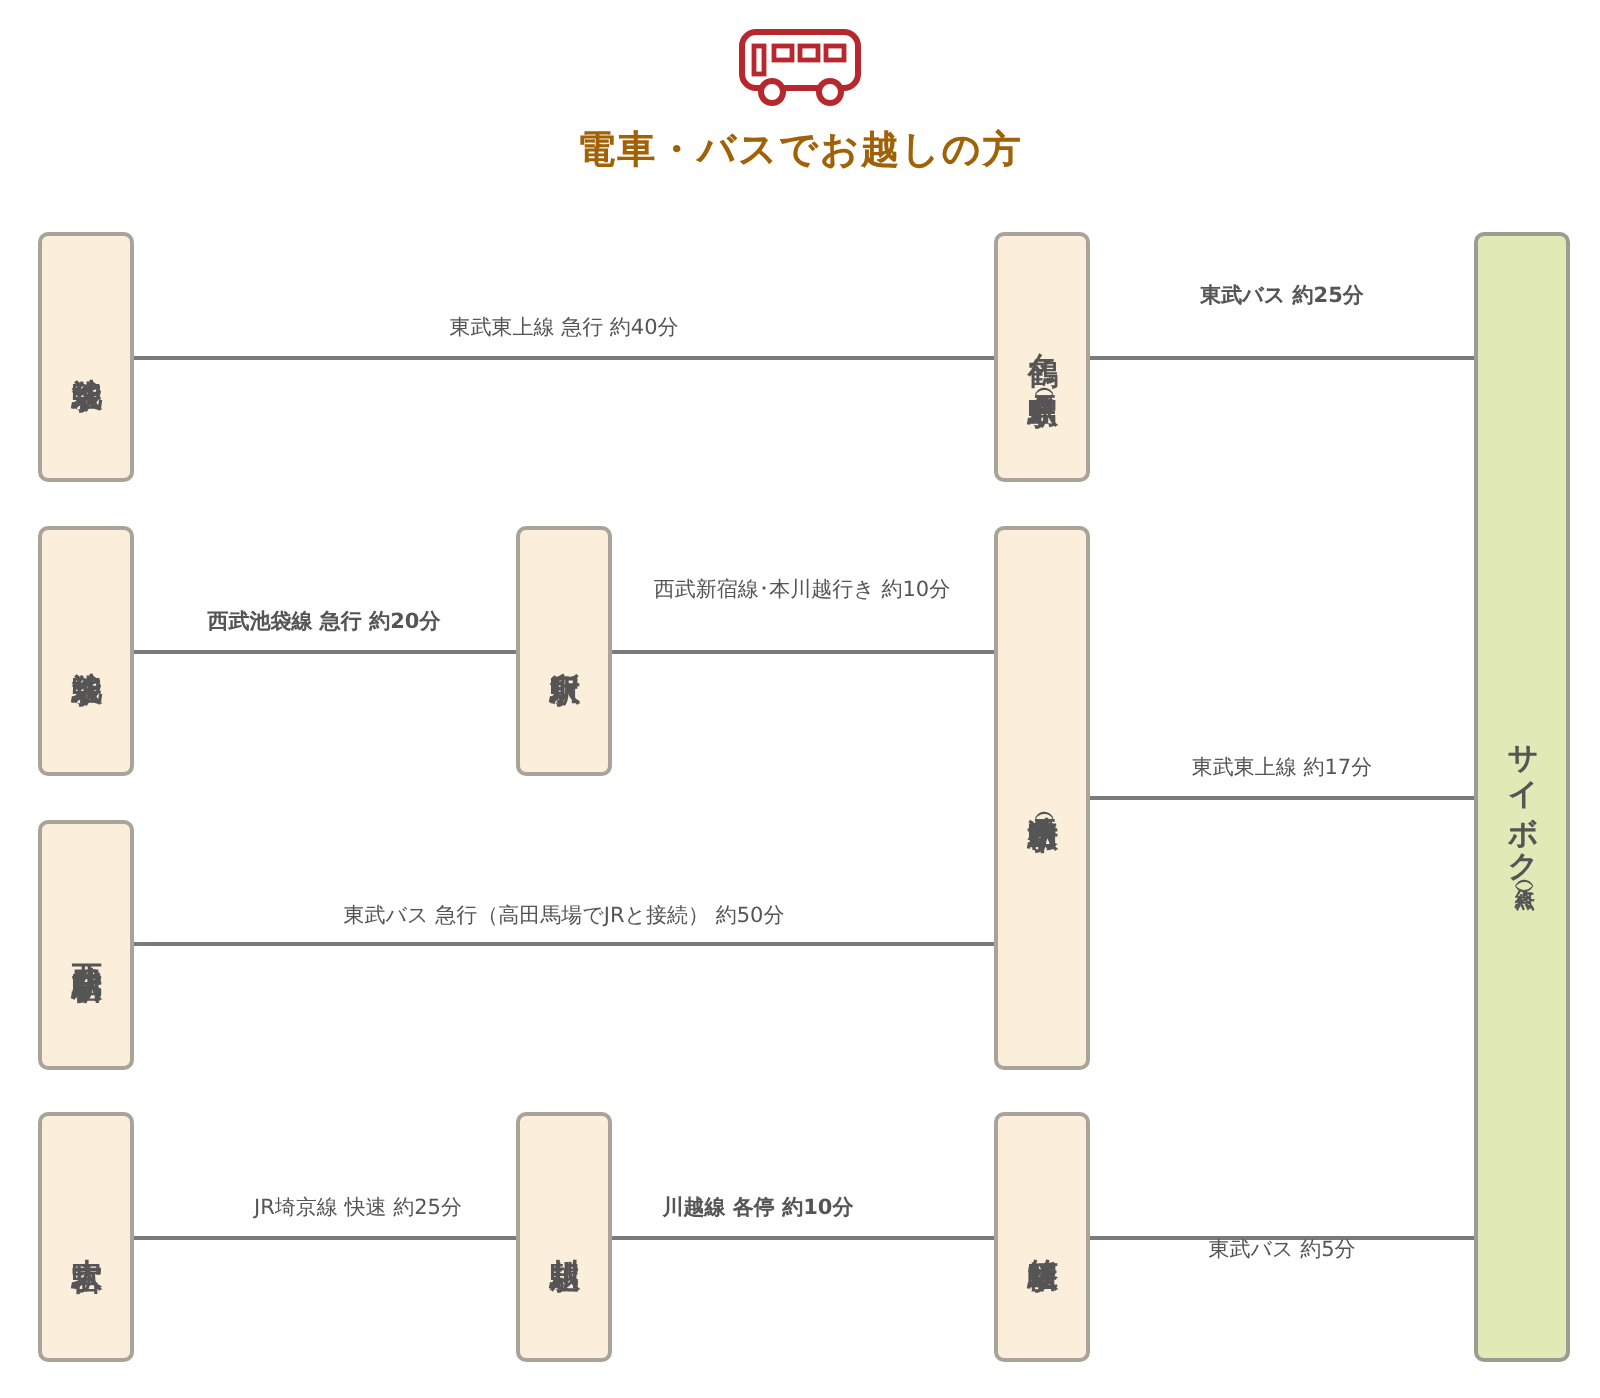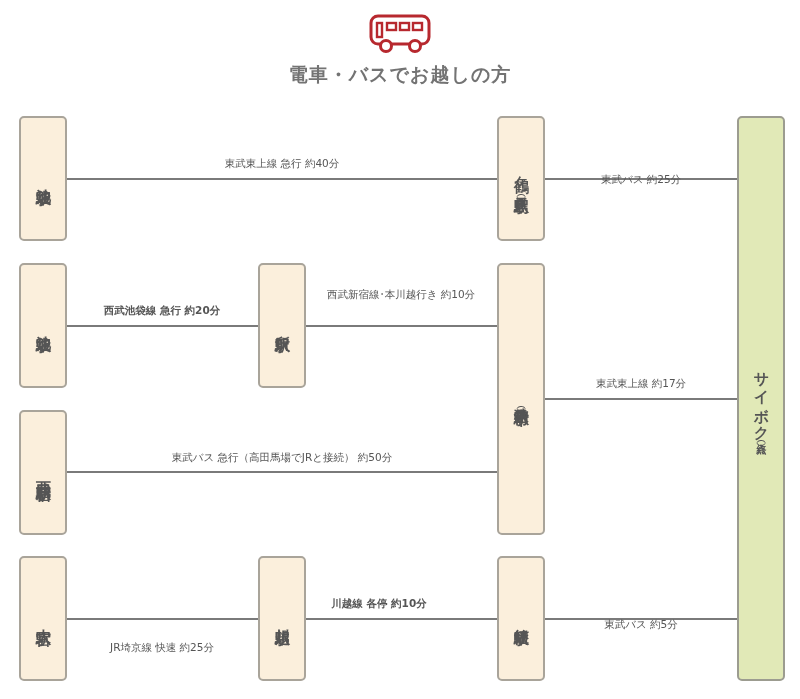--- a/index.html
+++ b/index.html
@@ -1,20 +1,20 @@
 <!DOCTYPE html>
 <html><head>
 <meta charset="utf-8">
 <style>
   html, body { margin:0; padding:0; background:#ffffff; }
   body { width:800px; height:699px; position:relative; overflow:hidden;
          font-family:"DejaVu Sans", "Liberation Sans", sans-serif; color:#555; }
   .header-icon { position:absolute; left:369px; top:14px; width:62px; height:40px; }
   .title { position:absolute; left:0; top:62px; width:800px; text-align:center;
-           font-size:19px; font-weight:bold; color:#737373; letter-spacing:1px; }
+           font-size:19px; font-weight:bold; color:#a16207; letter-spacing:1px; }
   .box { position:absolute; box-sizing:border-box; border:2px solid #a9a49a; border-radius:5px;
          background:#fbefdc; display:flex; flex-direction:column; align-items:center;
          justify-content:center; }
   .box.terminal { background:#e1e9b7; border-color:#9c9c90; }
   .vname { writing-mode:vertical-rl; text-orientation:upright; font-size:15px; font-weight:bold;
            color:#555; letter-spacing:1px; line-height:1; }
   .vsub { writing-mode:vertical-rl; text-orientation:upright; font-size:10px; font-weight:bold;
           color:#555; line-height:1; margin-top:2px; }
   .stack { display:flex; flex-direction:column; align-items:center; }
   .line { position:absolute; height:2px; background:#7a7a7a; }
@@ -39,26 +39,26 @@
 <div class="line" style="left:545px;top:178px;width:192px;"></div>
 <div class="line" style="left:67px;top:325px;width:191px;"></div>
 <div class="line" style="left:306px;top:325px;width:191px;"></div>
 <div class="line" style="left:545px;top:398px;width:192px;"></div>
 <div class="line" style="left:67px;top:471px;width:430px;"></div>
 <div class="line" style="left:67px;top:618px;width:191px;"></div>
 <div class="line" style="left:306px;top:618px;width:191px;"></div>
 <div class="line" style="left:545px;top:618px;width:192px;"></div>
 
 <div class="label" style="left:282px;top:157px;text-align:right;">東武東上線 急行 約40分</div>
-<div class="label" style="left:641px;top:173px;">東武バス 約25分</div>
+<div class="label" style="left:641px;top:141px;font-weight:bold;">東武バス 約25分</div>
 <div class="label" style="left:162px;top:304px;font-weight:bold;">西武池袋線 急行 約20分</div>
 <div class="label" style="left:401px;top:288px;">西武新宿線･本川越行き 約10分</div>
 <div class="label" style="left:641px;top:377px;">東武東上線 約17分</div>
 <div class="label" style="left:282px;top:451px;">東武バス 急行（高田馬場でJRと接続） 約50分</div>
-<div class="label" style="left:162px;top:597px;margin-top:44px;">JR埼京線 快速 約25分</div>
+<div class="label" style="left:179px;top:597px;">JR埼京線 快速 約25分</div>
 <div class="label" style="left:379px;top:597px;font-weight:bold;">川越線 各停 約10分</div>
 <div class="label" style="left:641px;top:618px;">東武バス 約5分</div>
 
 <div class="box" style="left:19px;top:116px;width:48px;height:125px;">
   <span class="vname">池袋駅</span>
 </div>
 <div class="box" style="left:497px;top:116px;width:48px;height:125px;">
   <div class="stack">
     <span class="vname">鶴ヶ島駅</span>
     <span class="vsub">（西口下車）</span>

